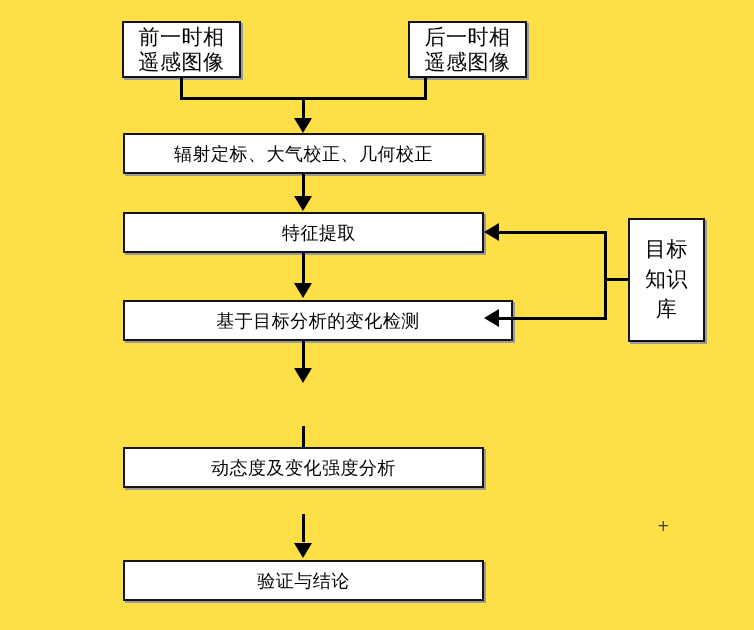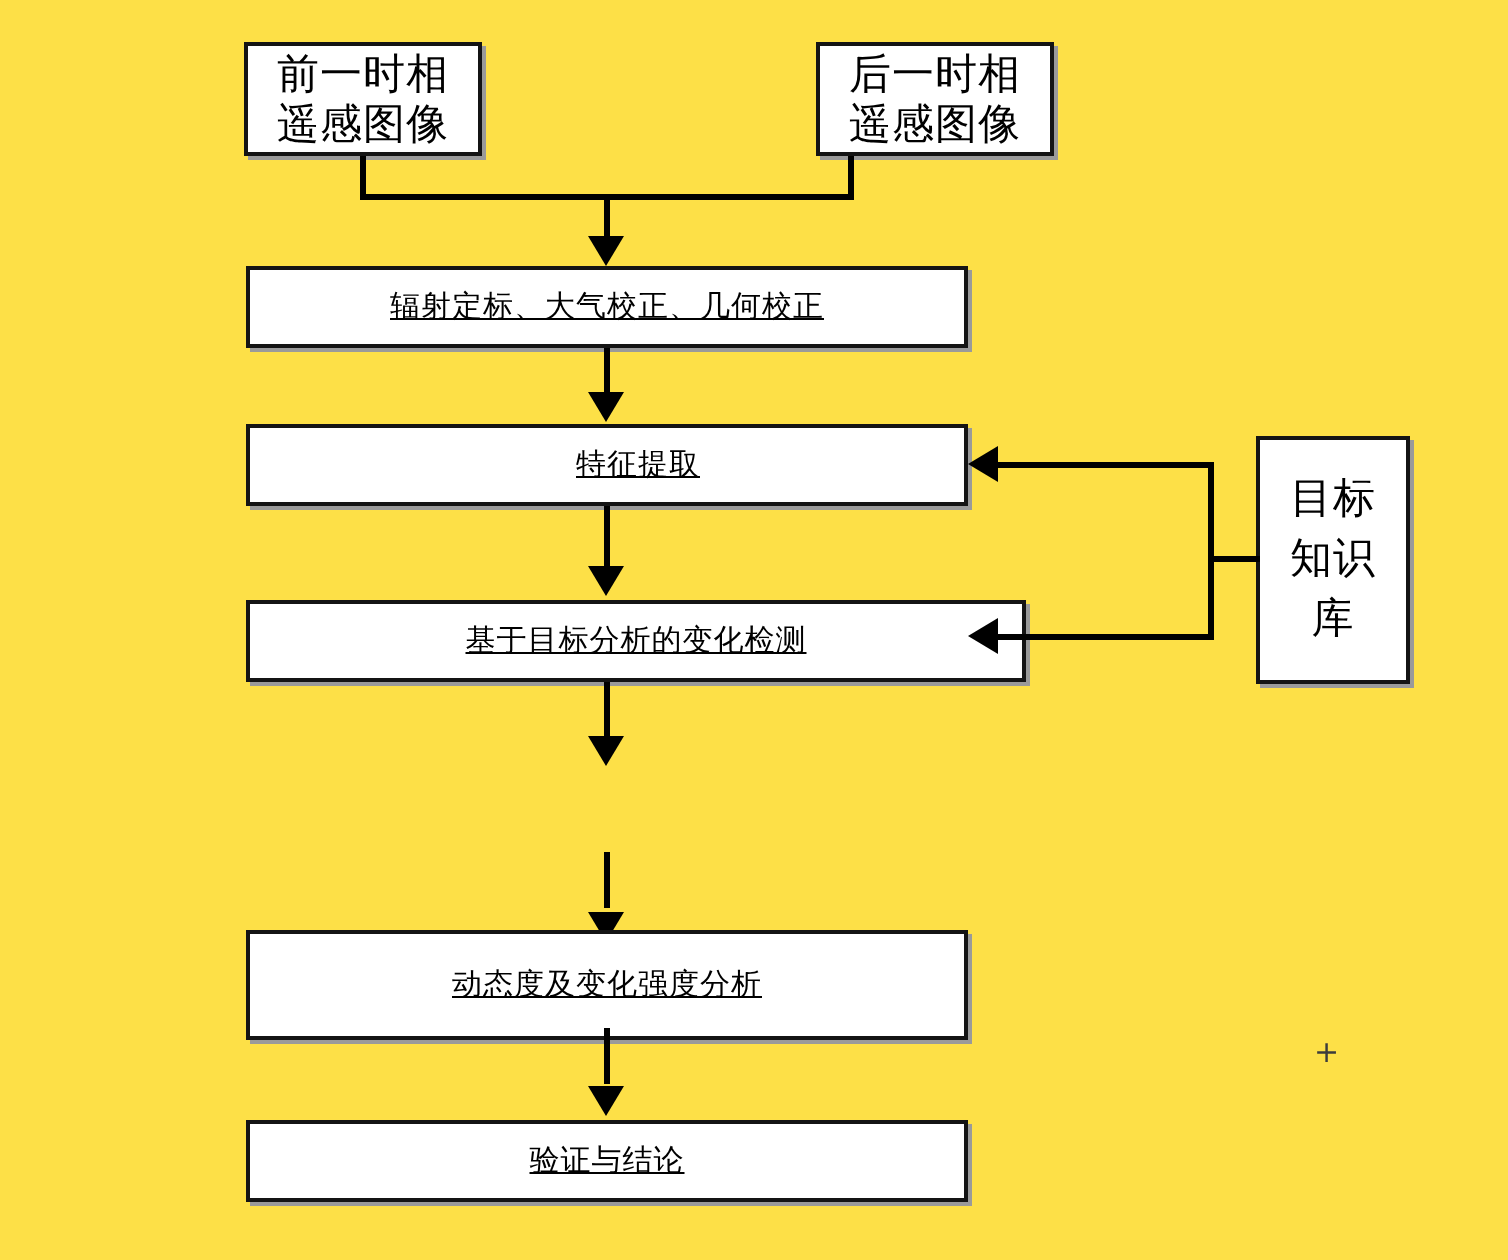--- a/index.html
+++ b/index.html
@@ -33,22 +33,21 @@
   }
   .node .label {
     display: block;
     width: 100%;
     white-space: pre-line;
   }
   .node-source {
     font-size: 21px;
   }
   .node-proc {
-    font-size: 15px;
-    text-decoration: underline;
+    font-size: 18px;
   }
   .node-kb {
     font-size: 21px;
     line-height: 1.42;
   }
   .edge {
     position: absolute;
     background: #000000;
   }
   .edge-v { width: 3px; }
@@ -118,21 +117,21 @@
     <span class="label">基于目标分析的变化检测</span>
   </div>
 
   <div class="edge edge-v" style="left:302px; top:341px; width:3px; height:28px;"></div>
   <div class="arrowhead arrow-down" style="left:294px; top:368px;"></div>
 
 
   <div class="edge edge-v" style="left:302px; top:426px; width:3px; height:28px;"></div>
   <div class="arrowhead arrow-down" style="left:294px; top:456px;"></div>
 
-  <div class="node node-proc" style="left:123px; top:465px; width:361px; height:55px;text-align:center;">
+  <div class="node node-proc" style="left:123px; top:447px; width:361px; height:41px;text-align:center;">
     <span class="label">动态度及变化强度分析</span>
   </div>
 
   <div class="edge edge-v" style="left:302px; top:514px; width:3px; height:28px;"></div>
   <div class="arrowhead arrow-down" style="left:294px; top:543px;"></div>
 
   <div class="node node-kb" style="left:628px; top:218px; width:77px; height:124px;">
     <span class="label">目标
 知识
 库</span>

